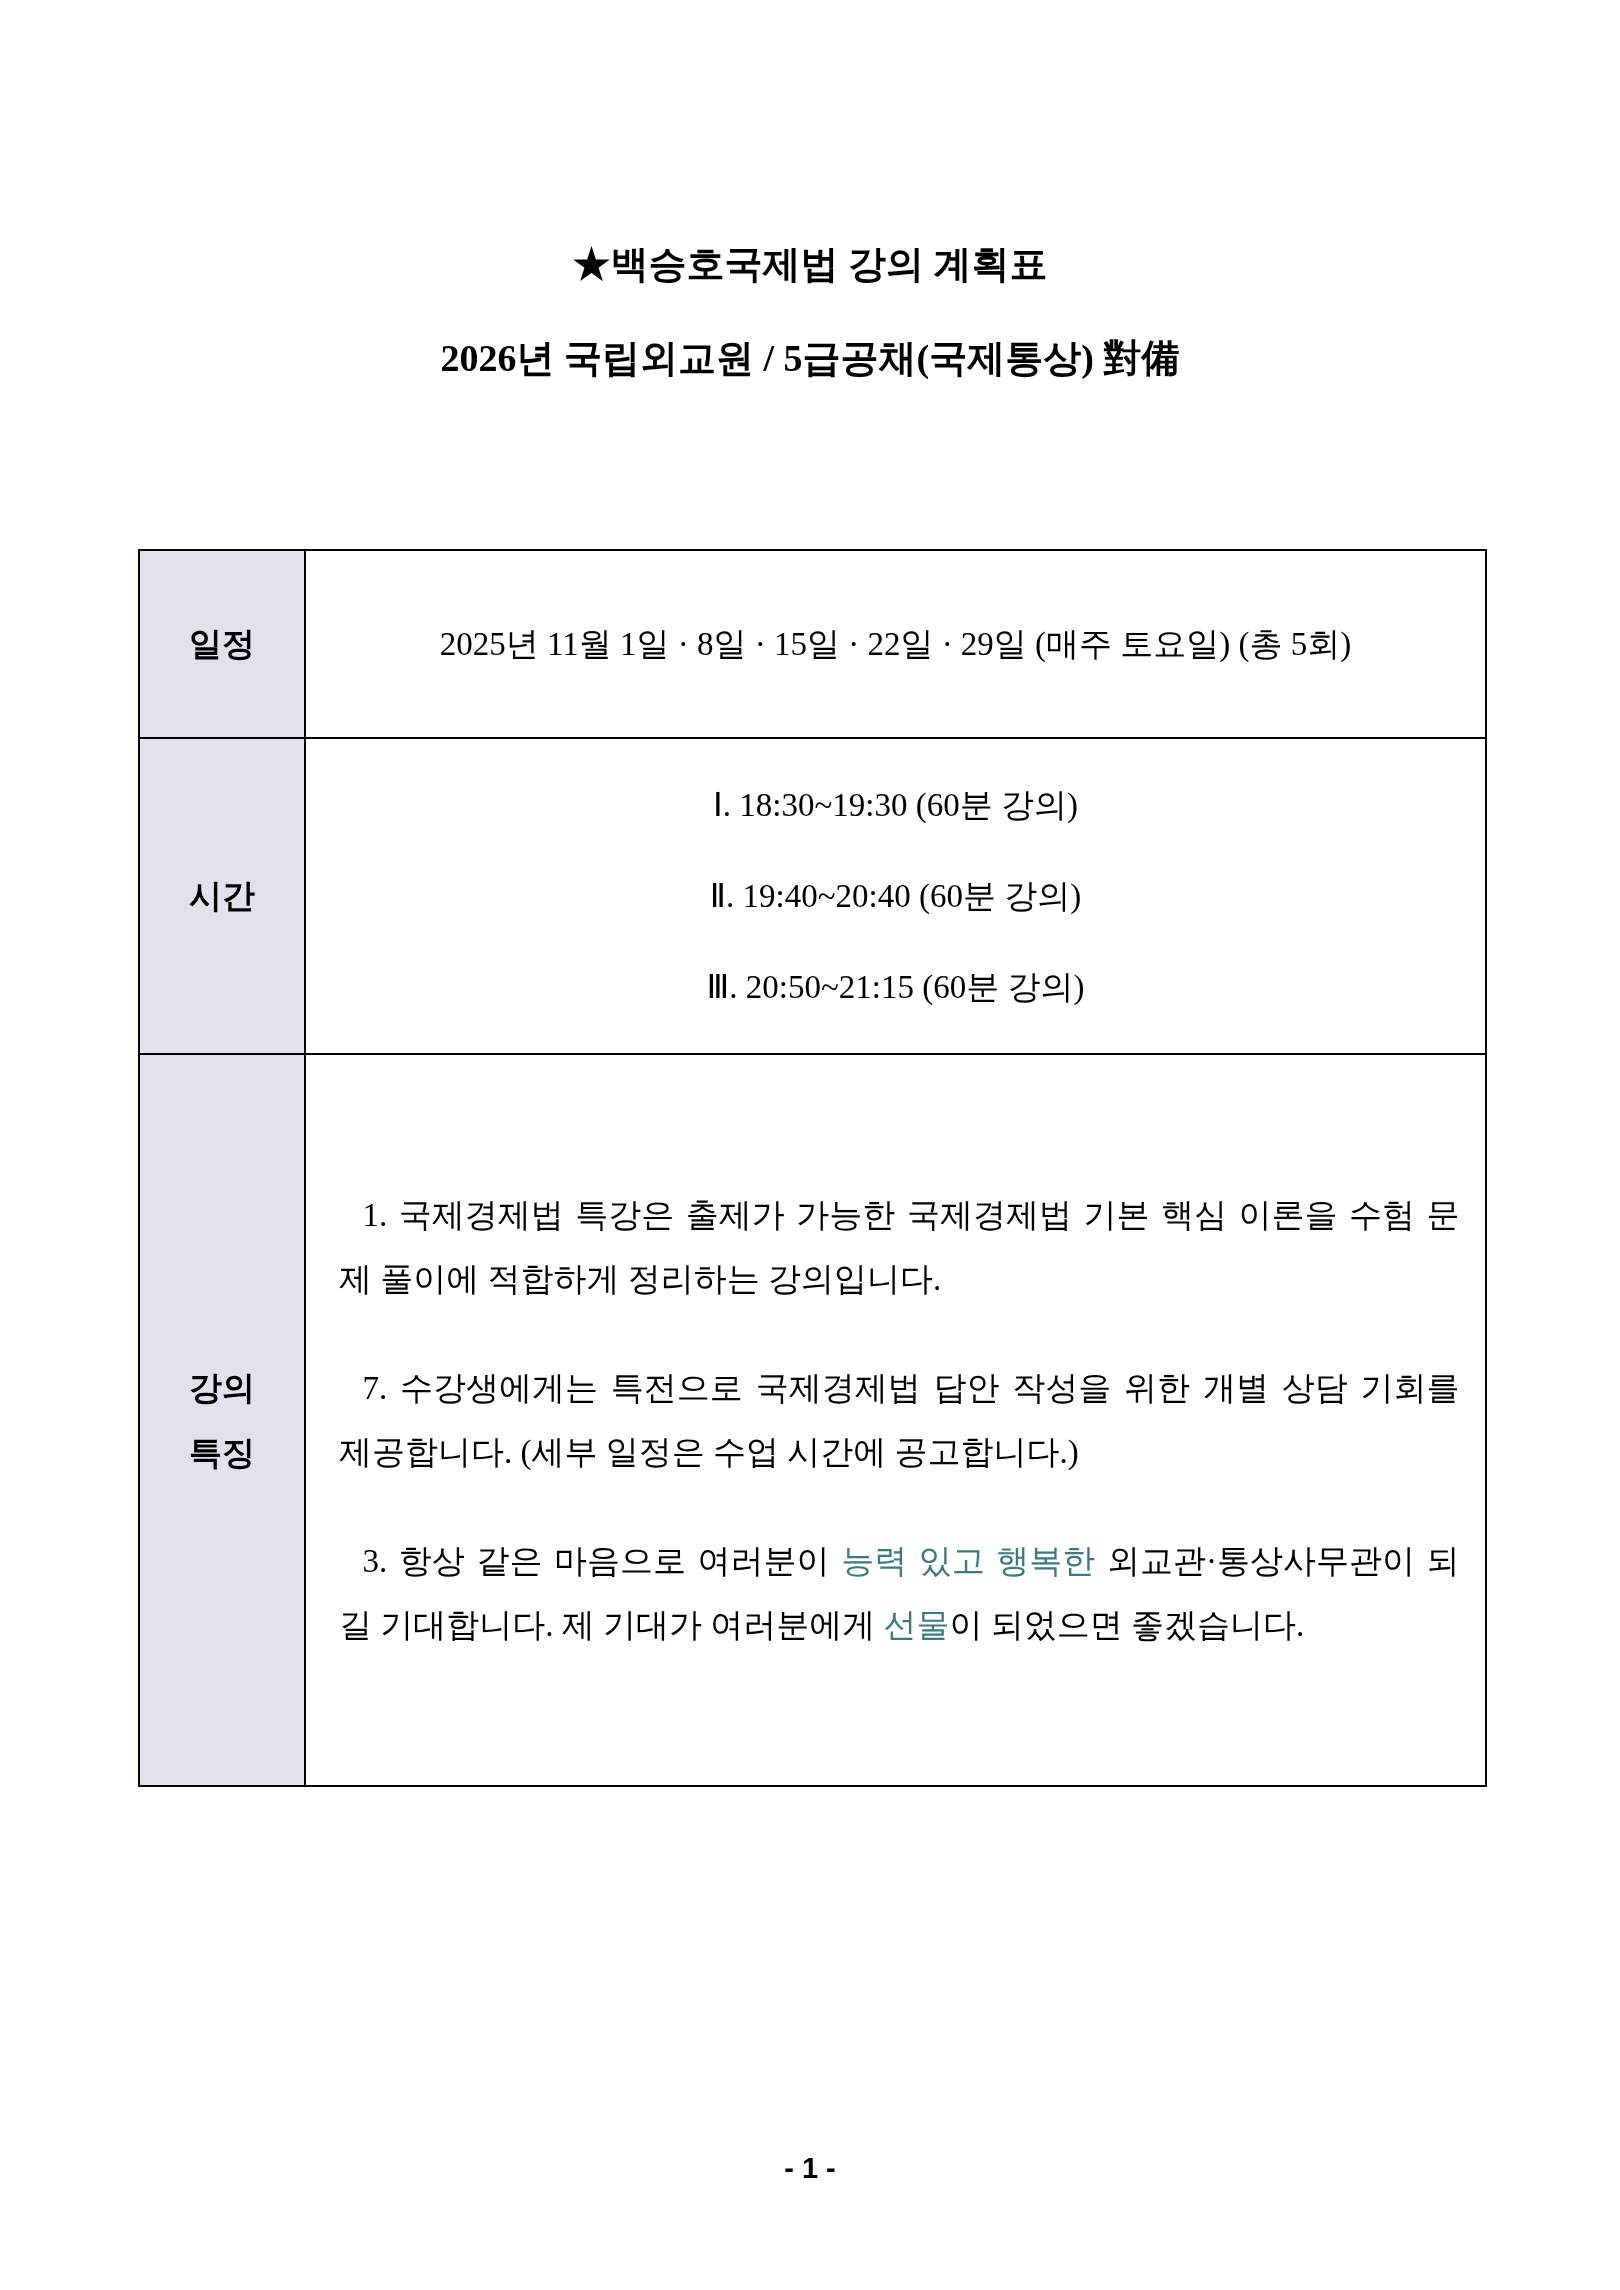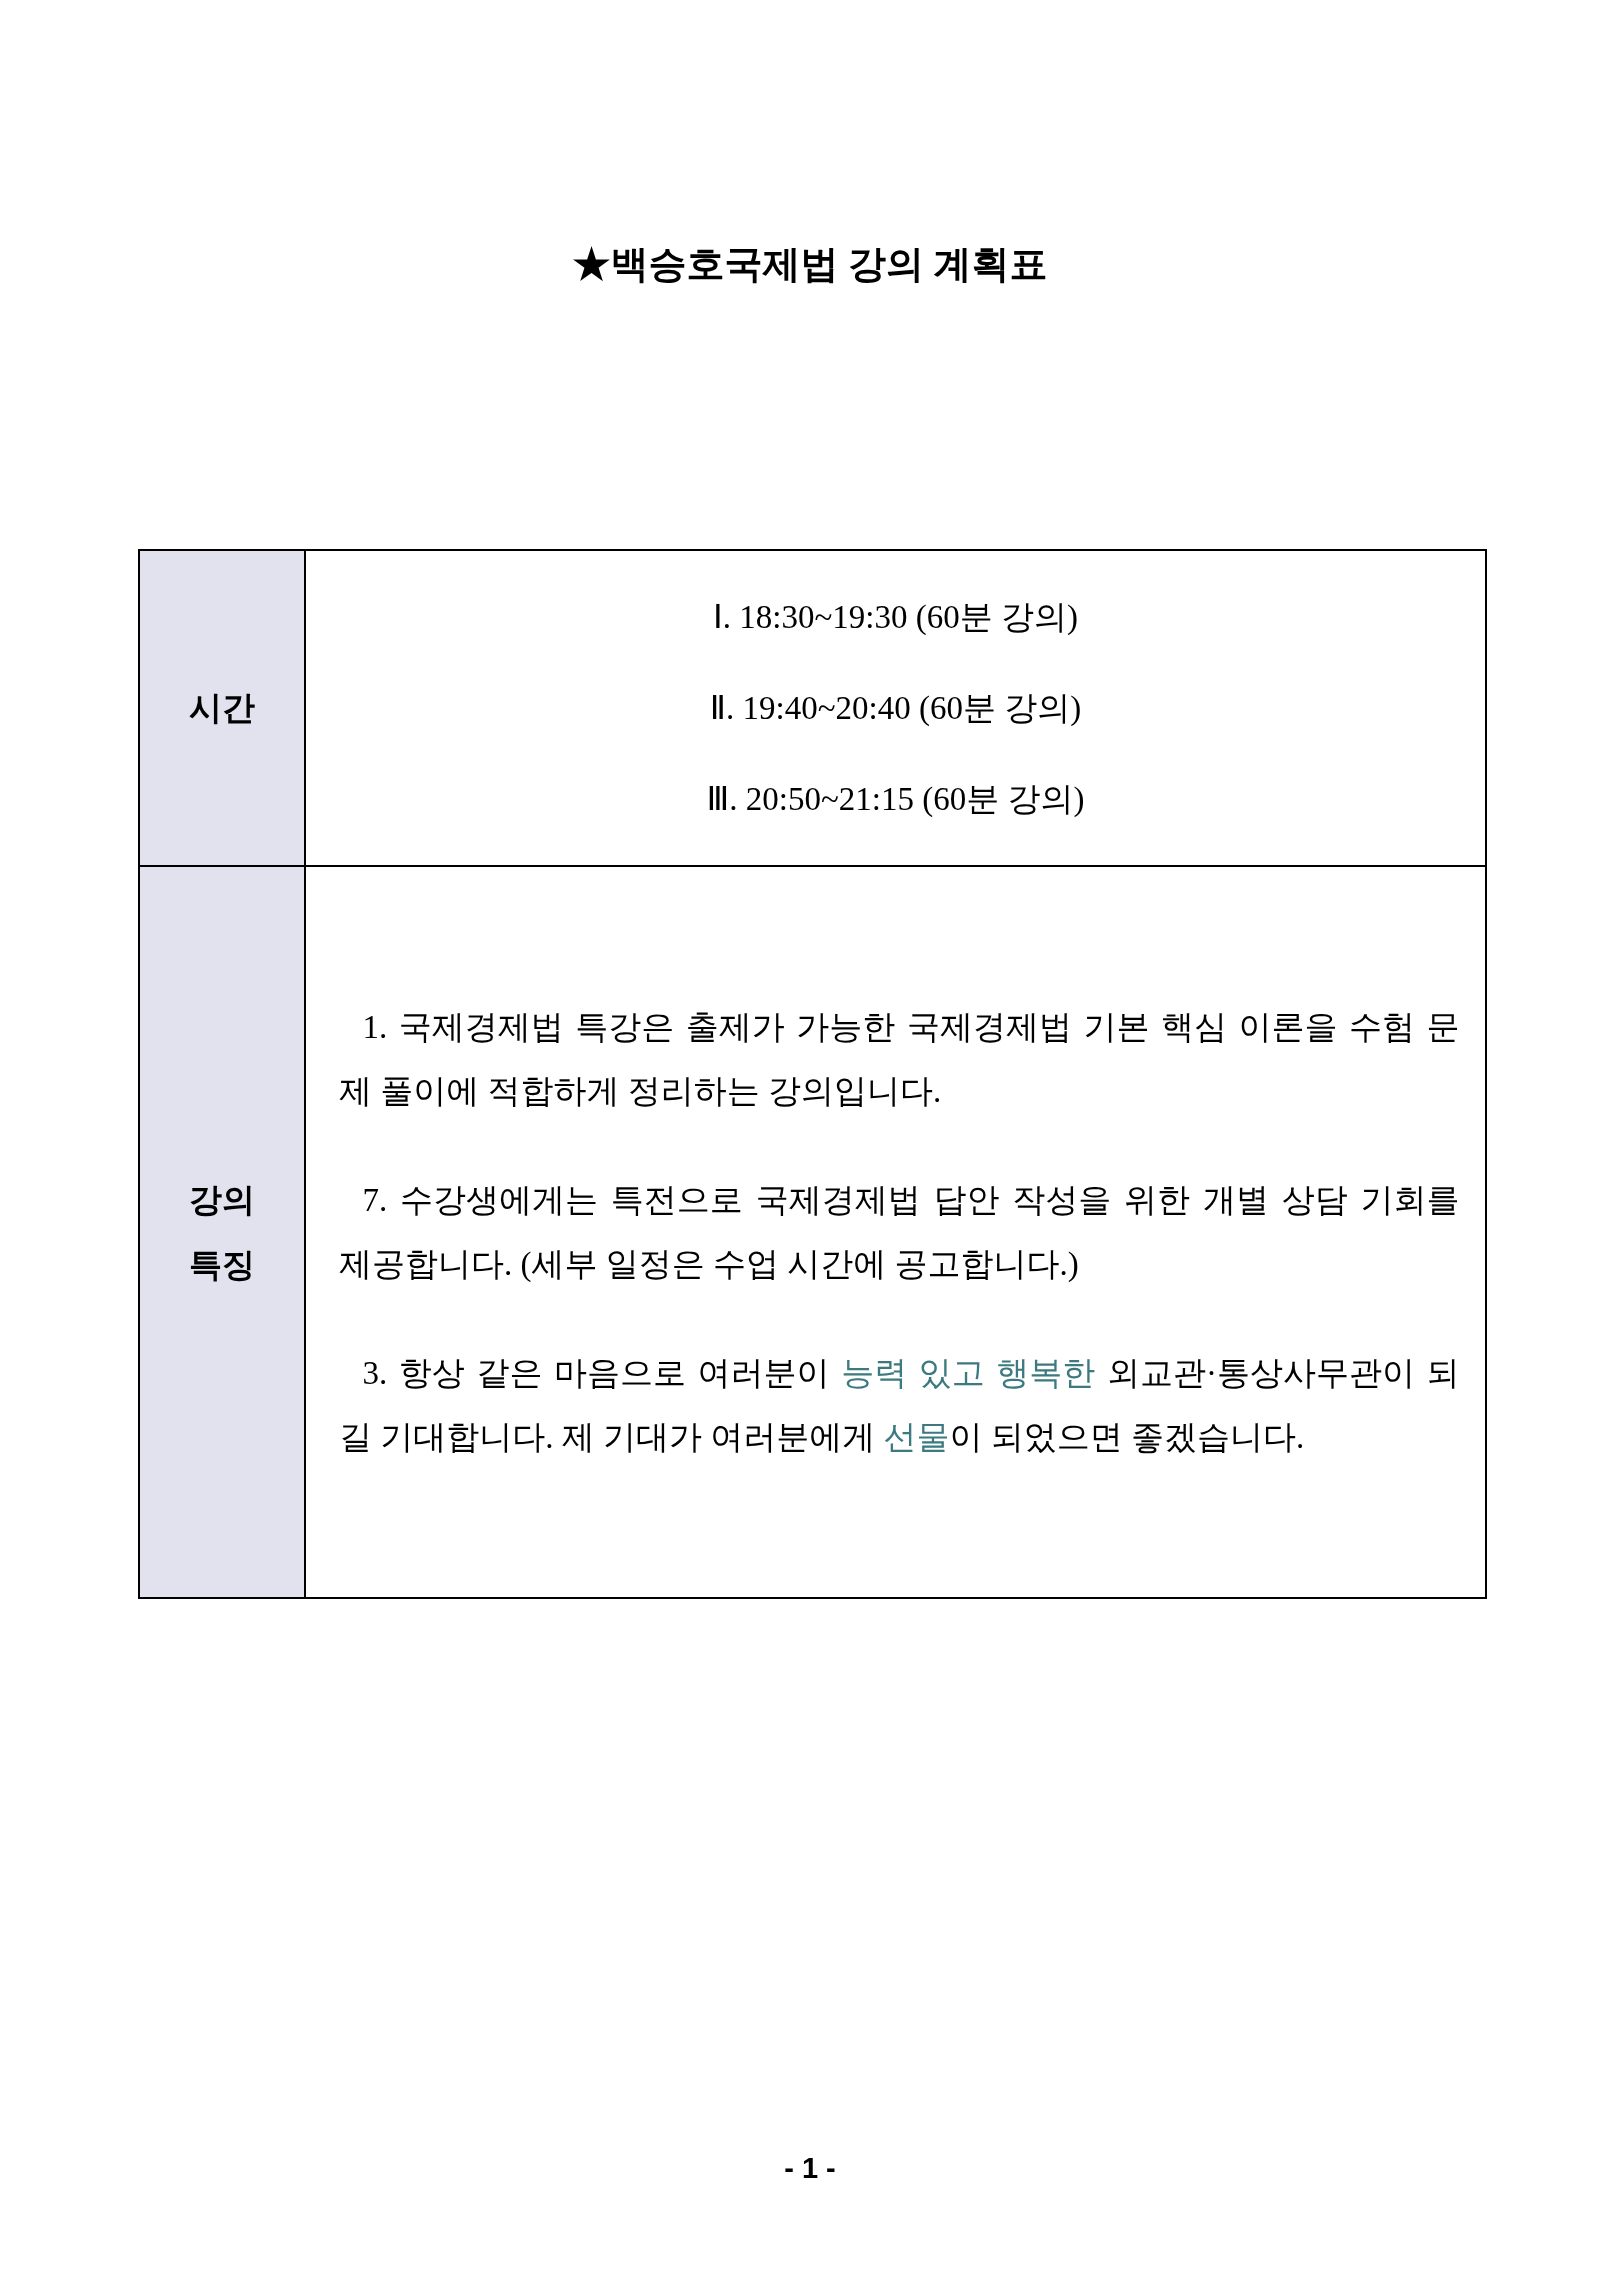--- a/index.html
+++ b/index.html
@@ -96,24 +96,29 @@
     font-size: 29px;
   }
 </style>
 </head>
 <body>
 
 <div class="page">
 
   <div class="title-block">
     <div class="title-line">★백승호국제법 강의 계획표</div>
+    <div class="title-line">2026년 국립외교원 / 5급공채(국제통상) 對備</div>
   </div>
 
   <table class="doc-table">
     <tbody>
+        <tr class="row-schedule">
+      <td class="hdr-cell">일정</td>
+      <td class="content-cell">2025년 11월 1일 · 8일 · 15일 · 22일 · 29일 (매주 토요일) (총 5회)</td>
+    </tr>
     <tr class="row-time">
       <td class="hdr-cell">시간</td>
       <td class="content-cell">
         <div class="time-line">Ⅰ. 18:30~19:30 (60분 강의)</div>
         <div class="time-line">Ⅱ. 19:40~20:40 (60분 강의)</div>
         <div class="time-line">Ⅲ. 20:50~21:15 (60분 강의)</div>
       </td>
     </tr>
     <tr class="row-features">
       <td class="hdr-cell">

